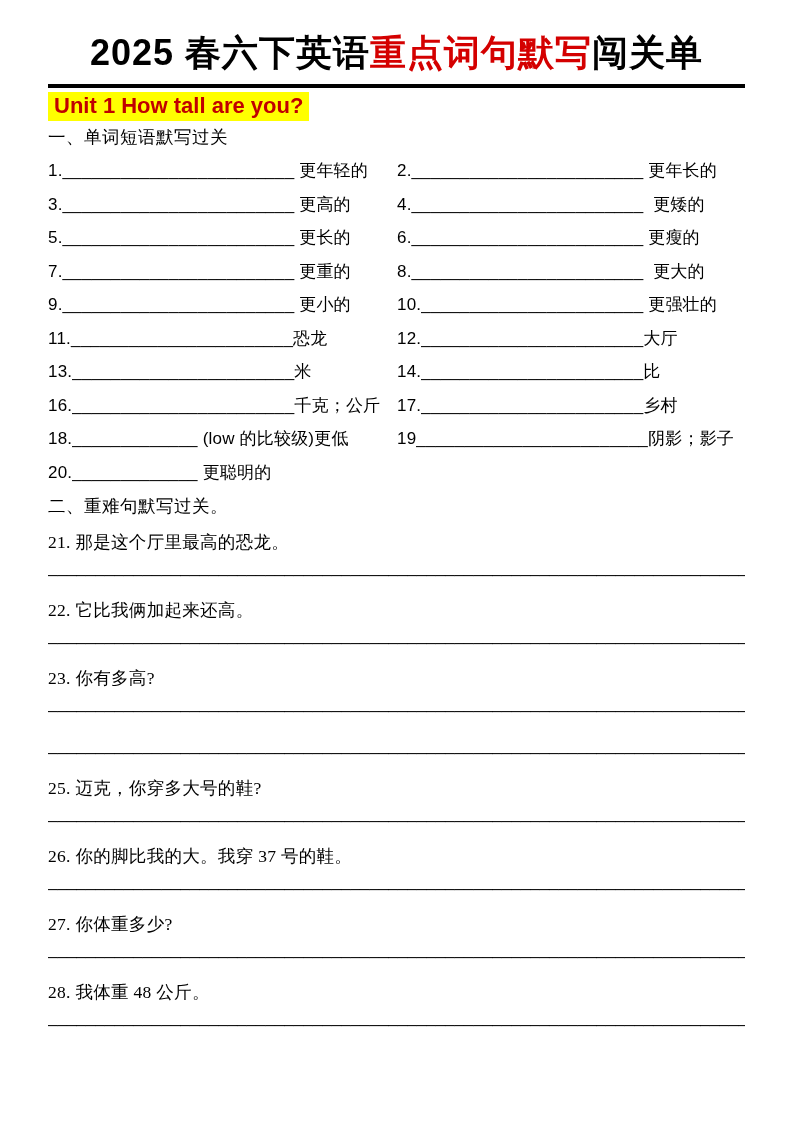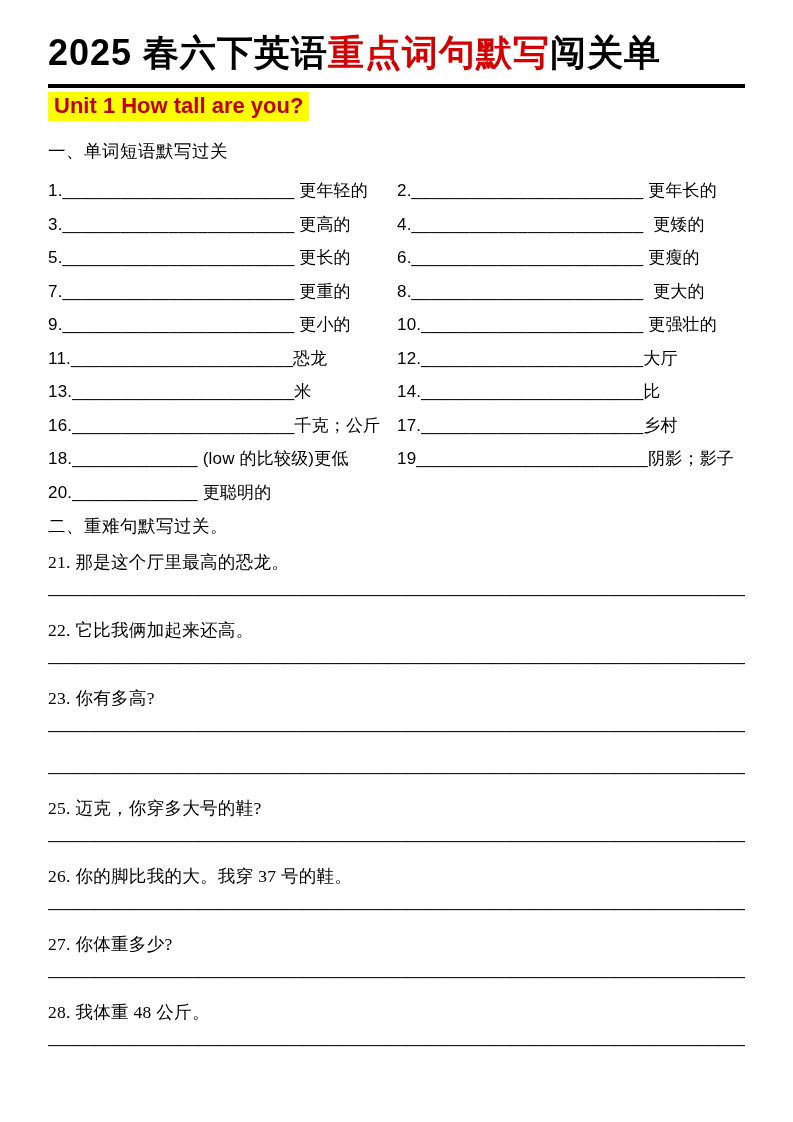--- a/index.html
+++ b/index.html
@@ -6,21 +6,21 @@
   html, body { background: #ffffff; }
   body {
     width: 793px; height: 1122px;
     font-family: "Liberation Sans", "DejaVu Sans", sans-serif;
     color: var(--text, #000);
     overflow: hidden;
   }
   .page { padding: 30px 48px 0 48px; width: 793px; }
 
   .doc-title {
-    text-align: left;
+    text-align: center;
     font-size: 36px;
     font-weight: bold;
     letter-spacing: 1px;
     line-height: 1.3;
     white-space: nowrap;
   }
   .doc-title .red { color: var(--title-red, #d40000); }
 
   .title-divider {
     margin-top: 7px;
@@ -35,28 +35,28 @@
     background: var(--unit-bg, #ffff00);
     color: var(--unit-text, #c00000);
     font-size: 22px;
     font-weight: bold;
     padding: 1px 6px 2px 6px;
     line-height: 1.2;
   }
 
   .section-heading {
     font-size: 17.5px;
-    margin-top: 18px;
+    margin-top: 4px;
     letter-spacing: 0.5px;
   }
 
   .words {
     display: grid;
     grid-template-columns: 349px 348px;
-    margin-top: 11px;
+    margin-top: 5px;
   }
   .item {
     white-space: pre;
     overflow: hidden;
     height: 33.5px;
     line-height: 33.5px;
     font-size: 17px;
     letter-spacing: 0.2px;
   }
 

